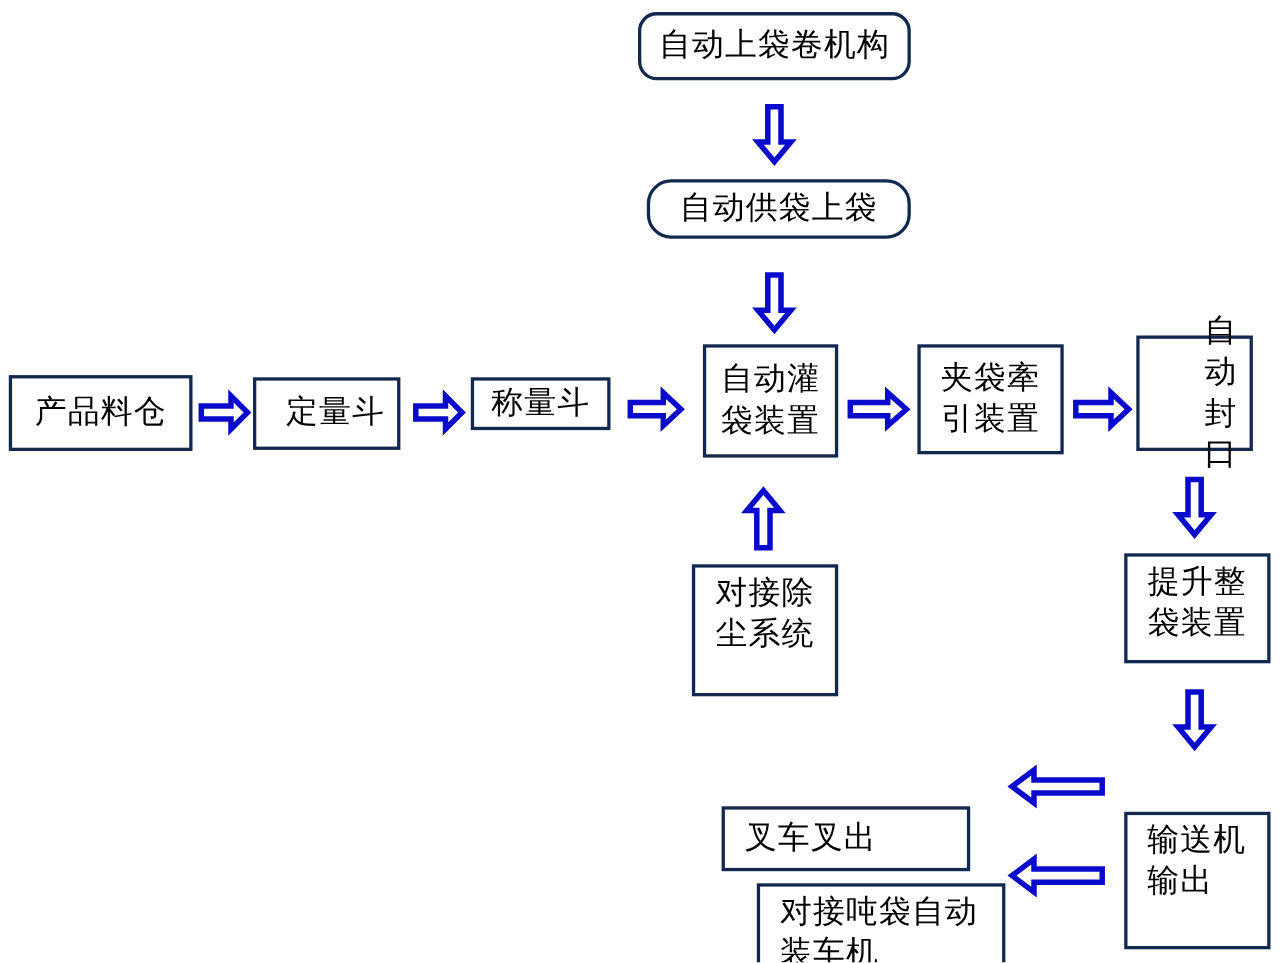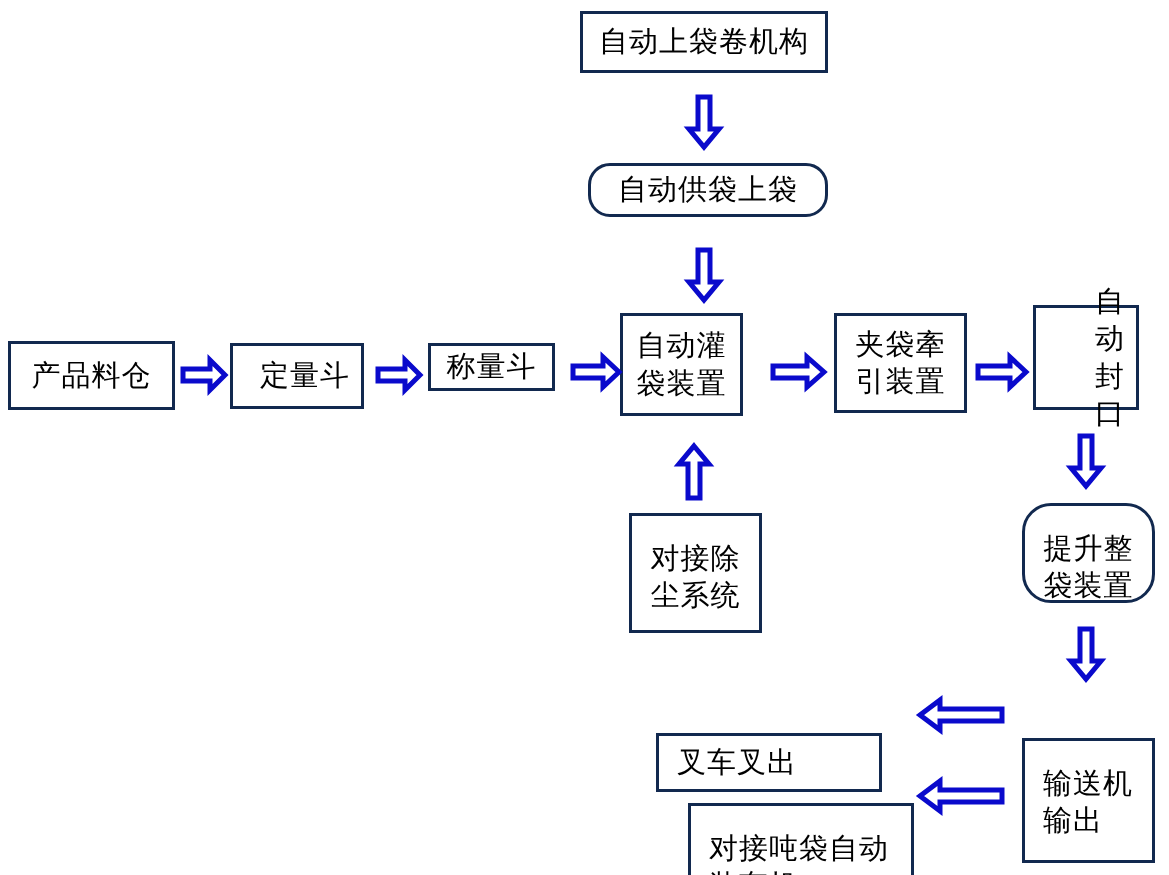--- a/index.html
+++ b/index.html
@@ -33,64 +33,64 @@
     font-weight: 500;
   }
   .node.left-text {
     justify-content: flex-start;
     text-align: left;
     padding-left: 18px;
     margin-top: 48px;
   }
   .node.top-text {
     align-items: flex-start;
-    padding-top: 24px;
+    padding-top: 5px;
   }
   .arrow {
     position: absolute;
   }
   .arrow svg {
     display: block;
     overflow: visible;
   }
   .ar-shape {
     fill: #ffffff;
     stroke: #0a0acc;
     stroke-width: 5;
     stroke-linejoin: miter;
   }
 </style>
 </head>
 <body>
 
 <div id="canvas">
 
-  <div class="node" style="left:580px; top:11px; width:248px; height:62px;">自动上袋卷机构</div>
+  <div class="node" style="left:580px; top:11px; width:248px; height:62px;border-radius:17px;">自动上袋卷机构</div>
 
   <div class="node" style="left:588px; top:163px; width:240px; height:54px;border-radius:22px;">自动供袋上袋</div>
 
   <div class="node" style="left:8px; top:341px; width:167px; height:69px;">产品料仓</div>
 
   <div class="node" style="left:230px; top:343px; width:134px; height:66px;padding-left:16px;">定量斗</div>
 
   <div class="node" style="left:428px; top:343px; width:127px; height:48px;">称量斗</div>
 
-  <div class="node" style="left:620px; top:313px; width:123px; height:103px;">自动灌
+  <div class="node" style="left:639px; top:313px; width:123px; height:103px;">自动灌
 袋装置</div>
 
   <div class="node" style="left:834px; top:313px; width:133px; height:100px;">夹袋牽
 引装置</div>
 
   <div class="node" style="left:1033px; top:305px; width:106px; height:105px;padding-left:48px;">自动
 封口</div>
 
   <div class="node top-text" style="left:629px; top:513px; width:133px; height:120px;">对接除
 尘系统</div>
 
-  <div class="node top-text" style="left:1022px; top:503px; width:133px; height:100px;border-radius:29px;">提升整
+  <div class="node top-text" style="left:1022px; top:503px; width:133px; height:100px;">提升整
 袋装置</div>
 
   <div class="node top-text left-text" style="left:1022px; top:690px; width:133px; height:125px;">输送机
 输出</div>
 
   <div class="node left-text" style="left:656px; top:685px; width:226px; height:59px;">叉车叉出</div>
 
   <div class="node top-text left-text" style="left:688px; top:755px; width:226px; height:93px;">对接吨袋自动
 装车机</div>
 

